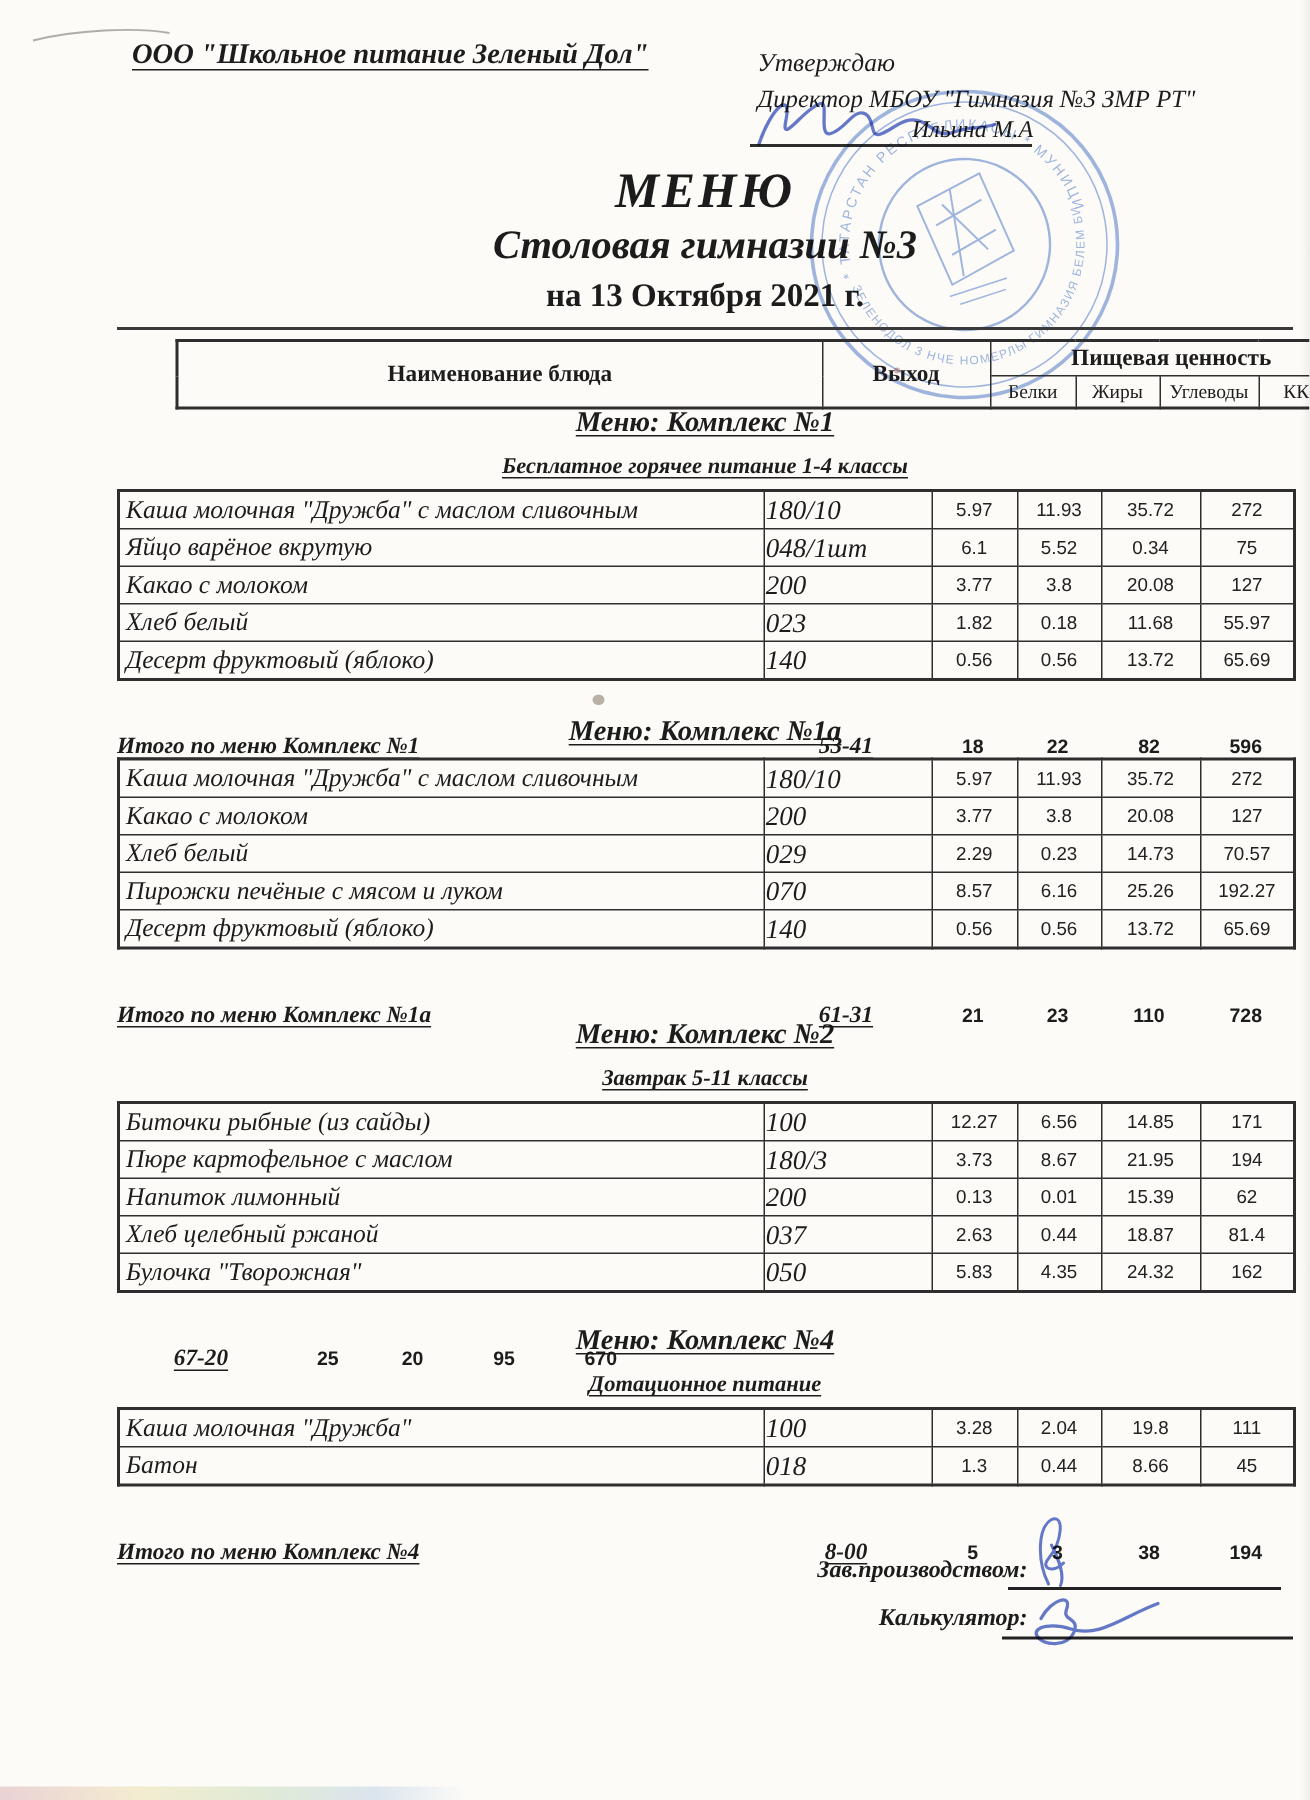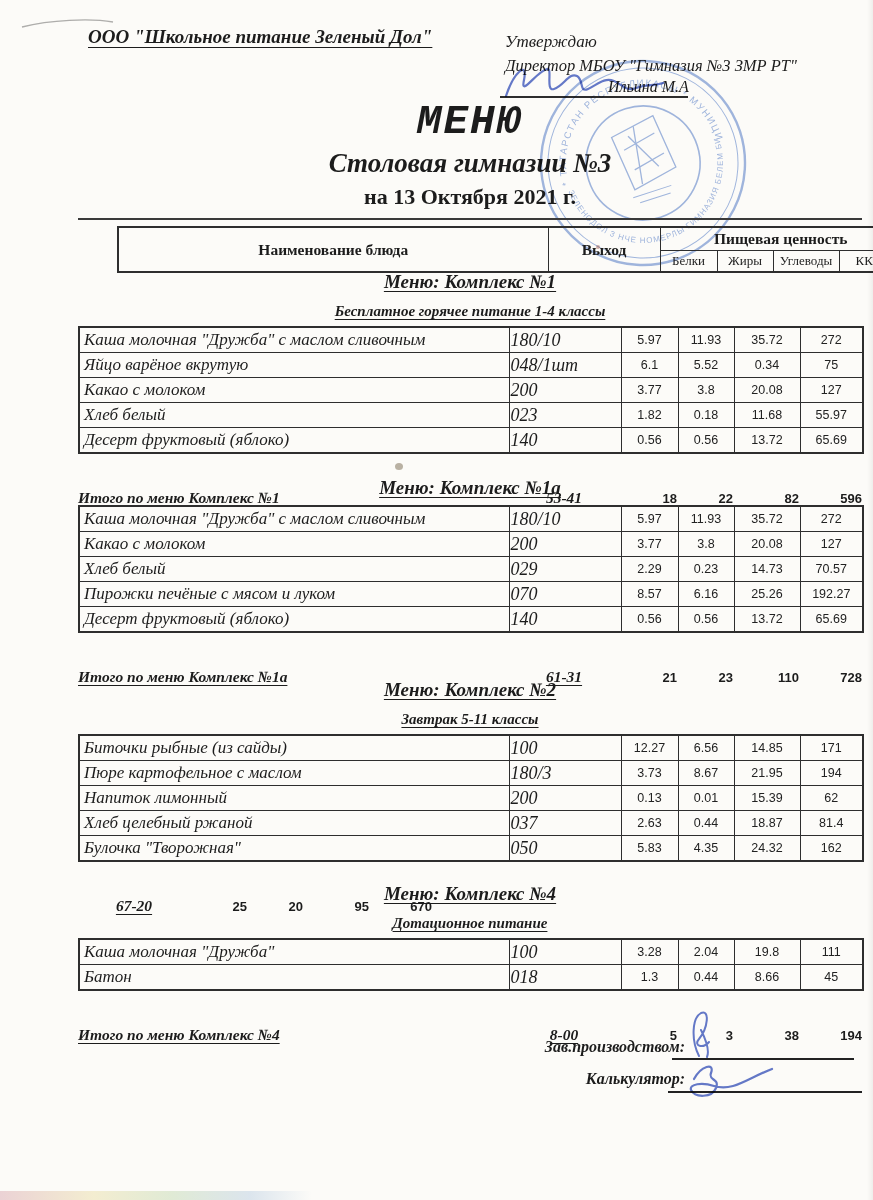--- a/index.html
+++ b/index.html
@@ -14,21 +14,21 @@
 
   
   .company{left:88px; top:26px; font-size:19px; font-weight:bold; font-style:italic;
     text-decoration:underline; text-underline-offset:4px;}
   .approve-1{left:505px; top:32px; font-size:17px; font-style:italic;}
   .approve-2{left:505px; top:56px; font-size:16.5px; font-style:italic; width:330px;}
   .approver-name{left:608px; top:78px; font-size:16px; font-style:italic;}
   .sig-line-top{left:500px; top:96px; width:188px; height:2px; background:#2d2d2d;}
 
   .title-wrap{left:78px; width:784px; text-align:center;}
-  .doc-title{top:99px; font-size:41px; font-weight:bold; font-style:italic; letter-spacing:2px;font-family:Liberation Mono, monospace;}
+  .doc-title{top:110px; font-size:33px; font-weight:bold; font-style:italic; letter-spacing:2px;}
   .doc-subtitle{top:148px; font-size:27px; font-weight:bold; font-style:italic;}
   .doc-date{top:184px; font-size:22px; font-weight:bold; text-align:center;}
 
   
   .top-rule{left:78px; top:218px; width:784px; height:2px; background:#3a3a3a;}
   .hdr-table-wrap{left:78px; top:226px;padding-left:39px;}
   table{border-collapse:collapse; table-layout:fixed; width:784px;}
   col.c0{width:430px;} col.c1{width:112px;} col.c2{width:57px;}
   col.c3{width:56px;} col.c4{width:66px;} col.c5{width:63px;}
   .hdr-table{border:2px solid #2e2e2e;}
@@ -49,21 +49,21 @@
   .menu-table td.c1{font-style:italic; font-size:18px; text-align:left;}
   .menu-table td.c2,.menu-table td.c3,.menu-table td.c4,.menu-table td.c5{
     font-family:"Liberation Sans","DejaVu Sans",sans-serif; font-size:12.5px; text-align:center; color:#222;}
   .total-row{display:flex; margin-top:3px; align-items:baseline;}
   .total-row .tc{flex:0 0 auto;}
   .tc.c0{width:430px; font-size:15.5px; font-weight:bold; font-style:italic;
     text-decoration:underline; text-underline-offset:3px; text-align:left;}
   .tc.c1{width:112px; font-size:15.5px; font-weight:bold; font-style:italic;
     text-decoration:underline; text-underline-offset:3px; text-align:center;margin-top:32px;}
   .tc.c2{width:57px;} .tc.c3{width:56px;} .tc.c4{width:66px;} .tc.c5{width:63px;}
-  .tc.num{font-family:"Liberation Sans","DejaVu Sans",sans-serif; font-size:13px; font-weight:bold; text-align:right;}
+  .tc.num{font-family:"Liberation Sans","DejaVu Sans",sans-serif; font-size:13px; font-weight:bold; text-align:center;}
 
   
   .foot-label{font-size:16px; font-style:italic; font-weight:600; text-align:right;}
   .prod-label{left:455px; top:1038px; width:230px;}
   .calc-label{left:455px; top:1070px; width:230px;}
   .prod-line{left:672px; top:1058px; width:182px; height:1.5px; background:#222;}
   .calc-line{left:668px; top:1091px; width:194px; height:1.5px; background:#222;}
 
   
   .stamp{left:533px; top:53px; width:220px; height:220px; mix-blend-mode:multiply; opacity:.85; pointer-events:none;}

